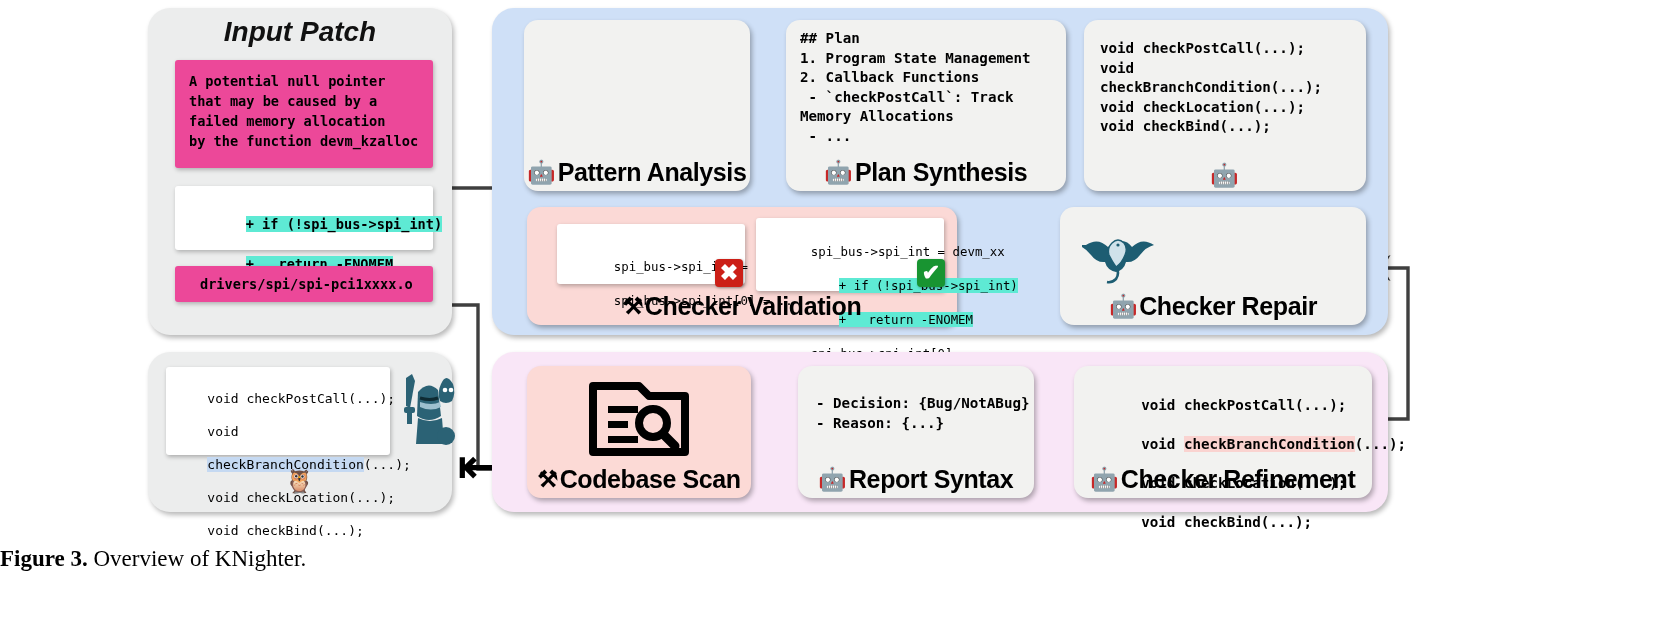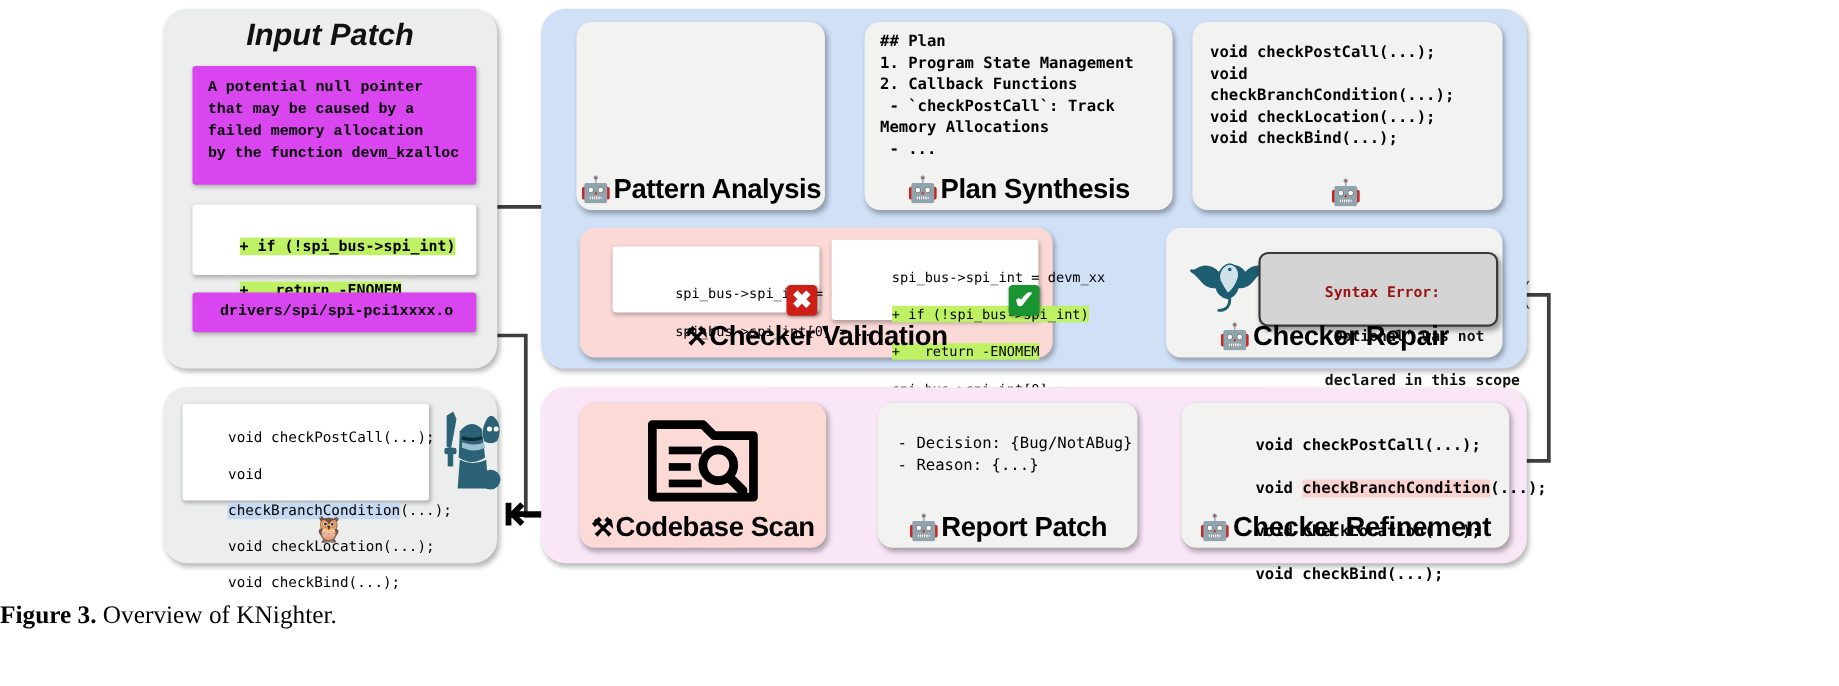--- a/index.html
+++ b/index.html
@@ -38,31 +38,31 @@
     white-space:pre;font-weight:bold;
   }
   .codebody.reg{font-weight:normal;}
   .mini{
     position:absolute;background:#ffffff;border-radius:3px;
     box-shadow:1px 2px 4px rgba(0,0,0,.28);
     font-family:"DejaVu Sans Mono","Liberation Mono",monospace;
     font-size:12.4px;line-height:17px;white-space:pre;color:#000;
     box-sizing:border-box;
   }
-  .hl-green{background:#bef264;}
+  .hl-green{background:#5eead4;margin-left:28px;}
   .hl-blue{background:#c5d9f2;}
   .hl-pink{background:#fad3d0;}
 
   
   .ip-box{position:absolute;box-sizing:border-box;border-radius:3px;
           box-shadow:1px 2px 4px rgba(0,0,0,.25);
           font-family:"DejaVu Sans Mono","Liberation Mono",monospace;
           font-weight:bold;font-size:13.6px;line-height:20px;
           white-space:pre;color:#000;}
-  .ip-blue{background:#d946ef;font-family:Liberation Mono, monospace;}
+  .ip-blue{background:#ec4899;}
   .ip-white{background:#ffffff;}
 
   .ip-heading{position:absolute;left:0;right:0;top:8px;text-align:center;
      font-style:italic;font-weight:bold;font-size:28px;color:#111;}
 
   
   .badge{position:absolute;width:28px;height:28px;border-radius:4px;
     display:flex;align-items:center;justify-content:center;
     color:#fff;font-size:22px;font-weight:bold;line-height:1;
     box-shadow:1px 1px 3px rgba(0,0,0,.35);}
@@ -230,25 +230,20 @@
   <div class="card card-grey" style="left:1060px;top:207px;width:306px;height:118px;">
     <svg class="dragon" style="left:22px;top:26px;" width="74" height="52" viewBox="0 0 74 52">
       <path d="M4 12 q12 -8 22 2 q6 -7 12 -6 q7 -1 12 6 q10 -10 22 -2
                q-8 2 -14 10 q-6 8 -14 7 q-2 8 -10 10 q-9 -2 -11 -10
                q-8 1 -14 -7 q-6 -8 -14 -10 Z" fill="#1d5d72"></path>
       <path d="M30 10 q6 -6 12 0 q4 5 1 12 q-3 8 -9 12 q-4 -6 -7 -12
                q-2 -7 3 -12 Z" fill="#cfe2ea" stroke="#1d5d72" stroke-width="1.4"></path>
       <path d="M34 34 q4 6 0 12 q-4 4 -9 3" fill="none" stroke="#1d5d72" stroke-width="2.6"></path>
       <circle cx="36" cy="12" r="1.6" fill="#1d5d72"></circle>
     </svg>
-    <div class="errbox" style="left:84px;top:22px;width:218px;height:68px;">
-      <span class="etitle">Syntax Error:</span><br>
-      <span>‘Optional’ was not</span><br>
-      <span>declared in this scope</span>
-    </div>
     <div class="card-title">
       <span class="emo">🤖</span>
       <span>Checker Repair</span>
     </div>
   </div>
 
   <div class="panel panel-pink" style="left:492px;top:352px;width:896px;height:160px;"></div>
 
   <div class="card card-rose2" style="left:527px;top:366px;width:224px;height:132px;">
     <svg class="scanicon" style="left:62px;top:14px;" width="100" height="78" viewBox="0 0 100 78">
@@ -259,25 +254,25 @@
       <circle cx="64" cy="43" r="14" fill="none" stroke="#000" stroke-width="8"></circle>
       <path d="M74 54 L86 66" stroke="#000" stroke-width="9" stroke-linecap="round"></path>
     </svg>
     <div class="card-title">
       <span class="emo">⚒</span>
       <span>Codebase Scan</span>
     </div>
   </div>
 
   <div class="card card-grey" style="left:798px;top:366px;width:236px;height:132px;">
-    <div class="codebody reg" style="left:18px;top:28px;font-weight:normal;">- Decision: {Bug/NotABug}
+    <div class="codebody reg" style="left:18px;top:28px;font-weight:bold;">- Decision: {Bug/NotABug}
 - Reason: {...}</div>
     <div class="card-title">
       <span class="emo">🤖</span>
-      <span>Report Patch</span>
+      <span>Report Syntax</span>
     </div>
   </div>
 
   <div class="card card-grey" style="left:1074px;top:366px;width:298px;height:132px;">
     <div class="codebody" style="left:16px;top:10px;">
       <span>void checkPostCall(...);</span><br>
       <span>void </span><span class="hl-pink">checkBranchCondition</span><span>(...);</span><br>
       <span>void checkLocation(...);</span><br>
       <span>void checkBind(...);</span>
     </div>

